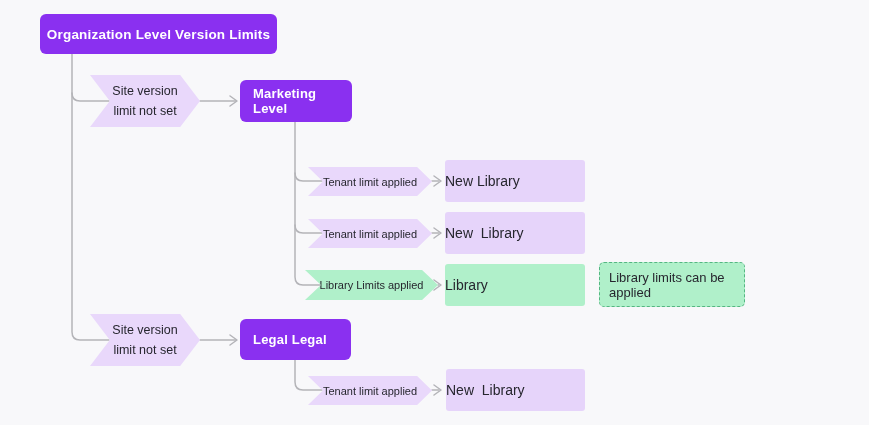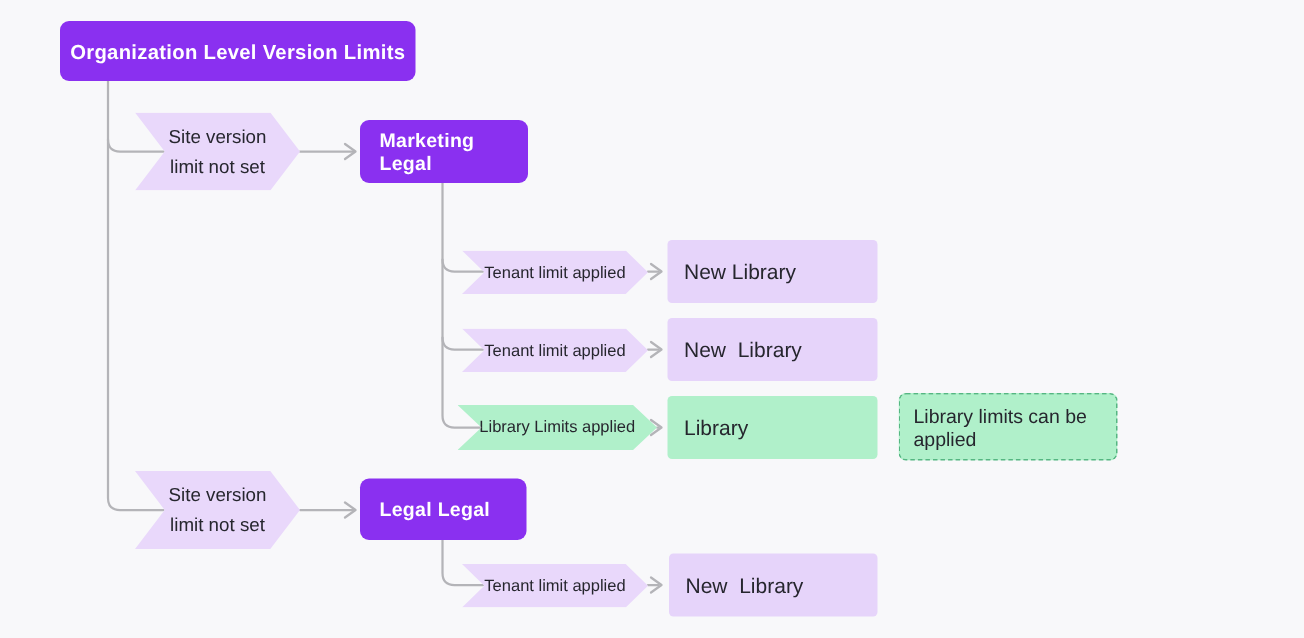--- a/index.html
+++ b/index.html
@@ -39,21 +39,21 @@
   }
   .rootbox{
     background:var(--purple);color:#ffffff;
     border-radius:6px;font-weight:700;font-size:13.5px;
     letter-spacing:.2px;
     justify-content:center;text-align:center;
   }
   .rect{
     background:var(--lavender);
     border-radius:3px;font-size:14px;
-    padding-left:11px;color:var(--text-dark);align-items:center;
+    color:var(--text-dark);align-items:center;
   }
   .rect.green{background:var(--green);}
   .chevron{
     background:var(--lavender-chevron);
     justify-content:center;text-align:center;
     color:var(--text-dark);
   }
   .chevron.big{
     clip-path:polygon(0% 0%,82% 0%,100% 50%,82% 100%,0% 100%,18% 50%);
     font-size:12.5px;line-height:1.6;padding:0 20px;
@@ -104,21 +104,21 @@
 
   <div class="node rootbox" style="left:40px;top:14px;width:237px;height:40px">
     <span class="lbl">Organization Level Version Limits</span>
   </div>
 
   <div class="node chevron big" style="left:90px;top:75px;width:110px;height:52px">
     <span class="lbl">Site version limit not set</span>
   </div>
 
   <div class="node sitebox" style="left:240px;top:80px;width:112px;height:42px">
-    <span class="lbl">Marketing Legal</span>
+    <span class="lbl">Marketing Level</span>
   </div>
 
   <div class="node chevron small" style="left:308px;top:167px;width:124px;height:29px">
     <span class="lbl">Tenant limit applied</span>
   </div>
   <div class="node rect" style="left:445px;top:160px;width:140px;height:42px">
     <span class="lbl">New Library</span>
   </div>
 
   <div class="node chevron small" style="left:308px;top:219px;width:124px;height:29px">

